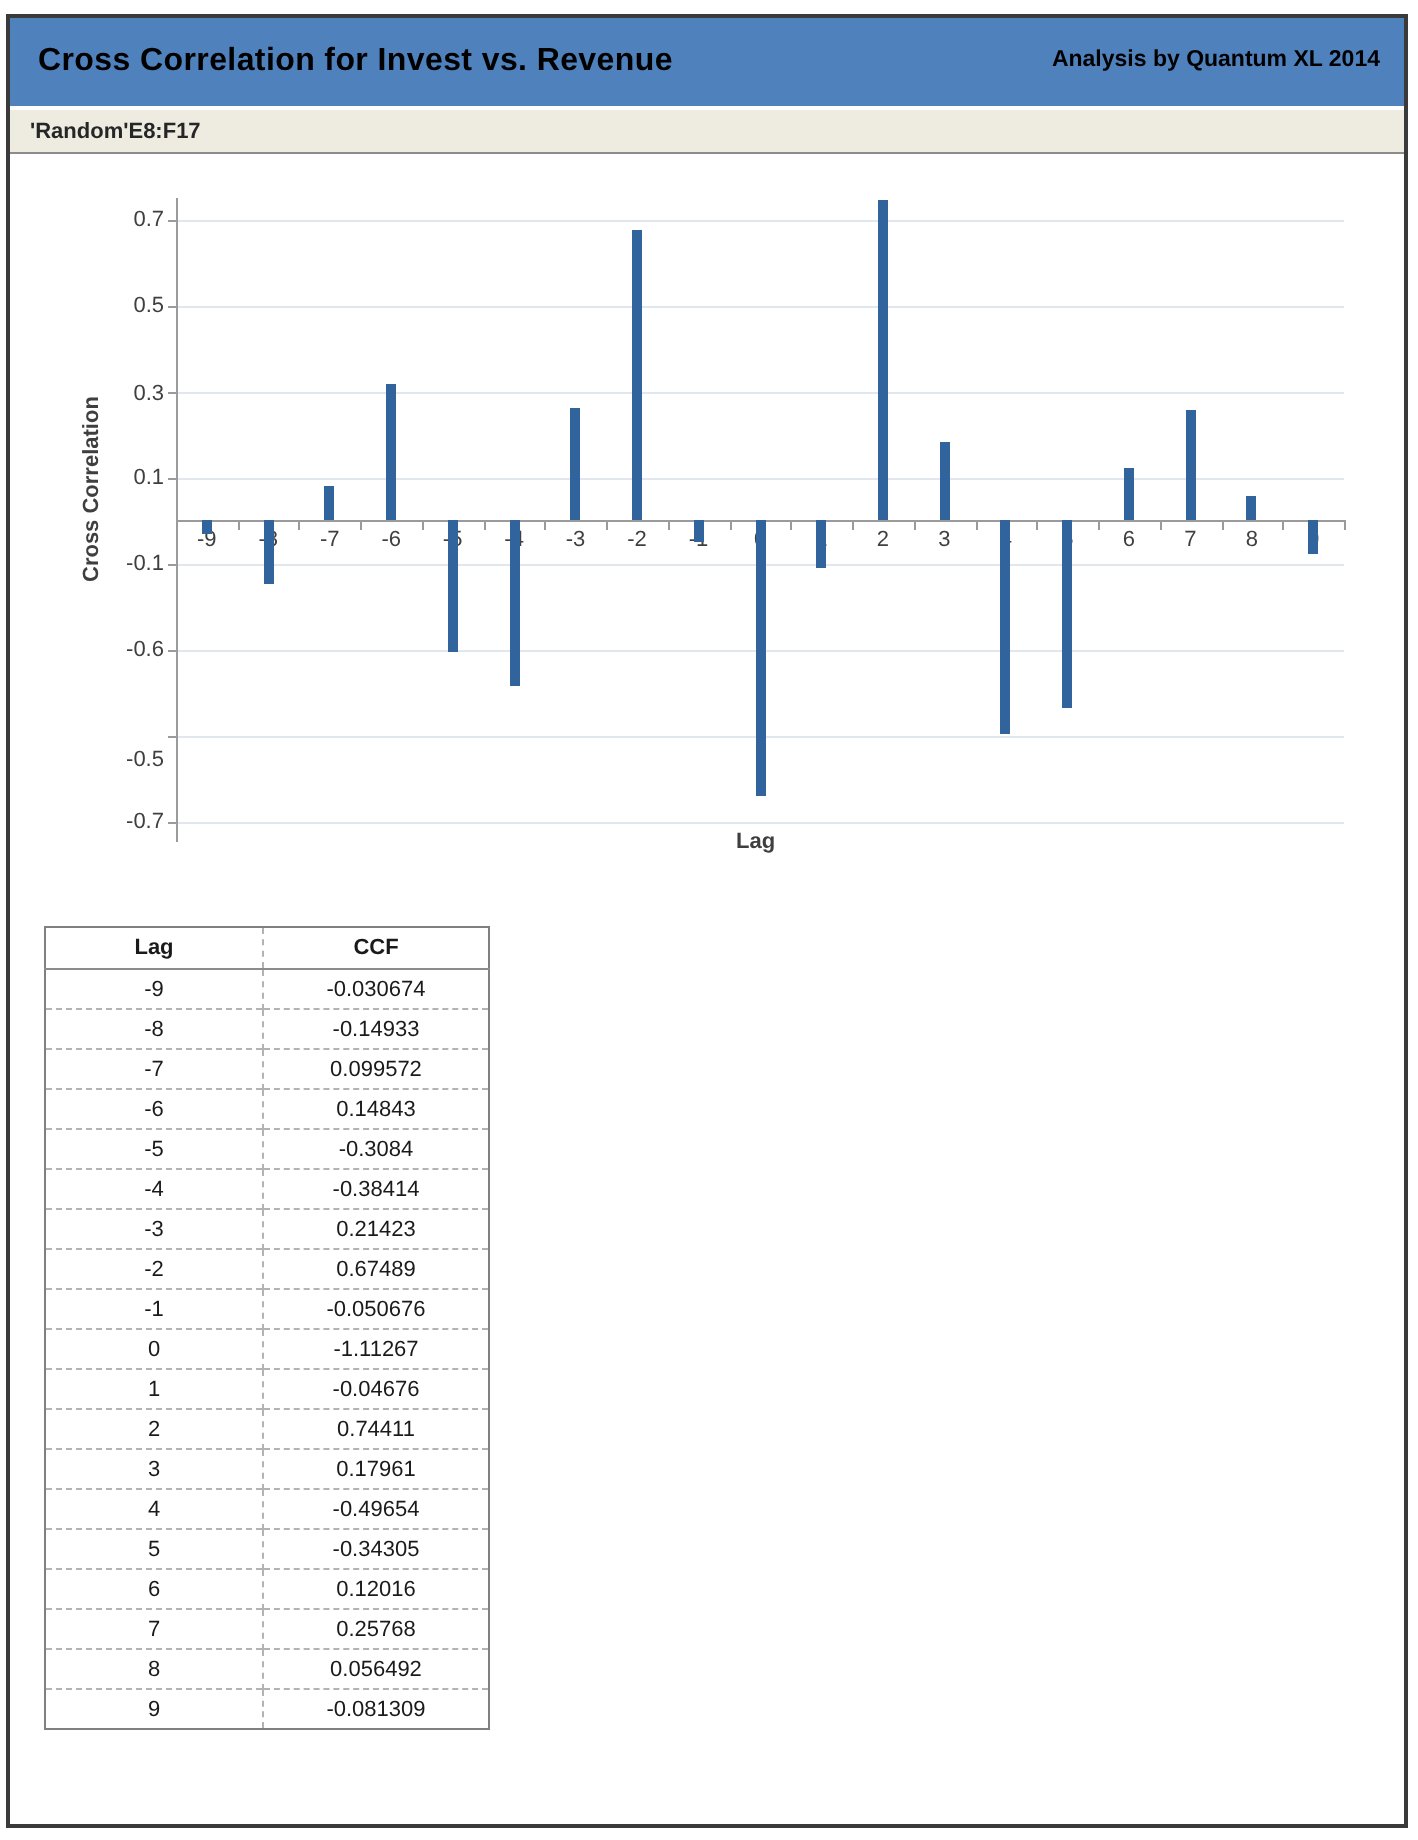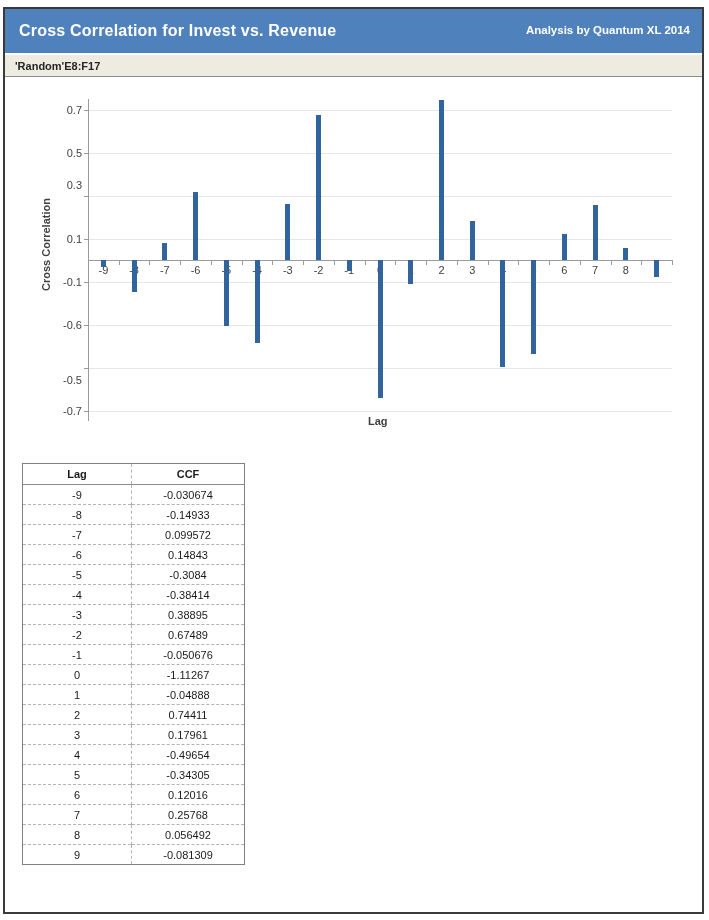--- a/index.html
+++ b/index.html
@@ -6,22 +6,22 @@
   html,body { background:#fff; }
   body { font-family:"Liberation Sans","DejaVu Sans",sans-serif; }
   .page { position:relative; width:709px; height:920px; background:#fff; overflow:hidden; }
   .frame { position:absolute; left:3px; top:7px; width:701px; height:907px;
            border:2px solid #3a3a3a; pointer-events:none; }
   .content { position:absolute; left:5px; top:9px; width:697px; }
 
   
   .hdr { height:44px; background:#4F81BD; display:flex; align-items:center;
          justify-content:space-between; padding:0 12px 0 14px; }
-  .hdr-title { color:#ffffff; font-size:16px; font-weight:bold; letter-spacing:.2px; }
-  .hdr-right { text-align:left; color:#ffffff; line-height:1.35; }
+  .hdr-title { color:#000000; font-size:16px; font-weight:bold; letter-spacing:.2px; }
+  .hdr-right { text-align:left; color:#000000; line-height:1.35; }
   .hdr-by  { font-size:11.5px; font-weight:bold; }
   .hdr-url { font-size:11.5px; font-weight:normal; }
 
   
   .subbar { margin-top:2px; height:22px; background:#EEECE1; border-bottom:1px solid #8c8c8c;
             display:flex; align-items:center; padding-left:10px; }
   .subbar span { font-size:11px; font-weight:bold; color:#262626; }
 
   
   .chart { position:relative; height:370px; background:#fff; }
@@ -72,21 +72,21 @@
 
     <div class="chart" id="chart">
         <div class="gridline" style="left: 83px; top: 32.5px; width: 584px; background: rgb(226, 230, 238);"></div>
         <div class="tick" style="left: 79px; top: 32.5px; width: 4px; height: 1px;"></div>
         <div class="ylab" style="left: 43px; top: 25.5px;">0.7</div>
         <div class="gridline" style="left: 83px; top: 75.5px; width: 584px; background: rgb(226, 230, 238);"></div>
         <div class="tick" style="left: 79px; top: 75.5px; width: 4px; height: 1px;"></div>
         <div class="ylab" style="left: 43px; top: 68.5px;">0.5</div>
         <div class="gridline" style="left: 83px; top: 118.5px; width: 584px; background: rgb(226, 230, 238);"></div>
         <div class="tick" style="left: 79px; top: 118.5px; width: 4px; height: 1px;"></div>
-        <div class="ylab" style="left: 43px; top: 101px;">0.3</div>
+        <div class="ylab" style="left: 43px; top: 113px;">0.3</div>
         <div class="gridline" style="left: 83px; top: 161.5px; width: 584px; background: rgb(226, 230, 238);"></div>
         <div class="tick" style="left: 79px; top: 161.5px; width: 4px; height: 1px;"></div>
         <div class="ylab" style="left: 43px; top: 154.5px;">0.1</div>
         <div class="gridline" style="left: 83px; top: 204.5px; width: 584px; background: rgb(226, 230, 238);"></div>
         <div class="tick" style="left: 79px; top: 204.5px; width: 4px; height: 1px;"></div>
         <div class="ylab" style="left: 43px; top: 197.5px;">-0.1</div>
         <div class="gridline" style="left: 83px; top: 247.5px; width: 584px; background: rgb(226, 230, 238);"></div>
         <div class="tick" style="left: 79px; top: 247.5px; width: 4px; height: 1px;"></div>
         <div class="ylab" style="left: 43px; top: 240.5px;">-0.6</div>
         <div class="gridline" style="left: 83px; top: 290.5px; width: 584px; background: rgb(226, 230, 238);"></div>
@@ -188,37 +188,37 @@
             <tr>
               <td>-5</td>
               <td>-0.3084</td>
             </tr>
             <tr>
               <td>-4</td>
               <td>-0.38414</td>
             </tr>
             <tr>
               <td>-3</td>
-              <td>0.38895</td>
+              <td>0.21423</td>
             </tr>
             <tr>
               <td>-2</td>
               <td>0.67489</td>
             </tr>
             <tr>
               <td>-1</td>
               <td>-0.050676</td>
             </tr>
             <tr>
               <td>0</td>
               <td>-1.11267</td>
             </tr>
             <tr>
               <td>1</td>
-              <td>-0.04888</td>
+              <td>-0.04676</td>
             </tr>
             <tr>
               <td>2</td>
               <td>0.74411</td>
             </tr>
             <tr>
               <td>3</td>
               <td>0.17961</td>
             </tr>
             <tr>

